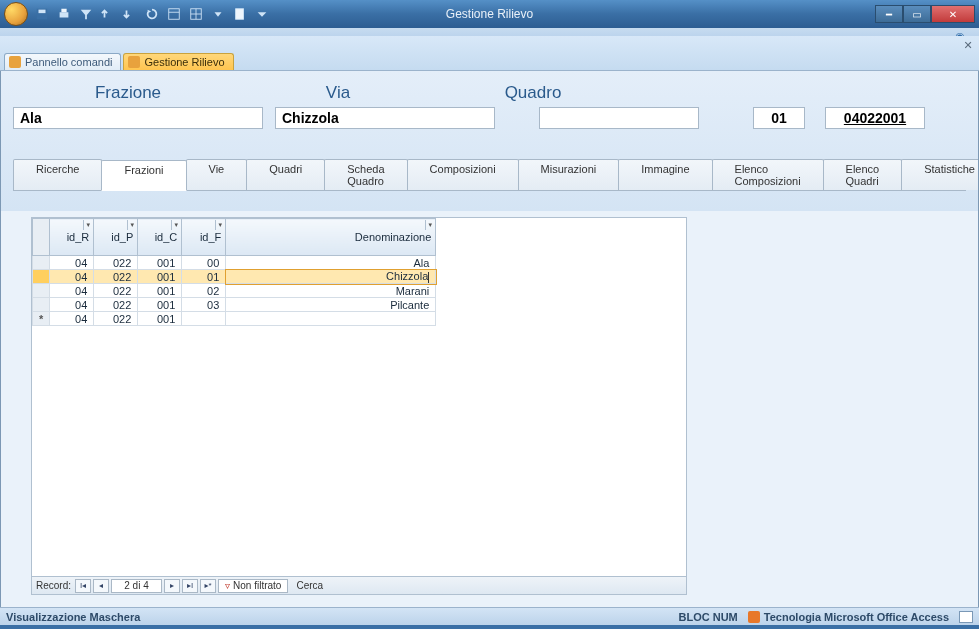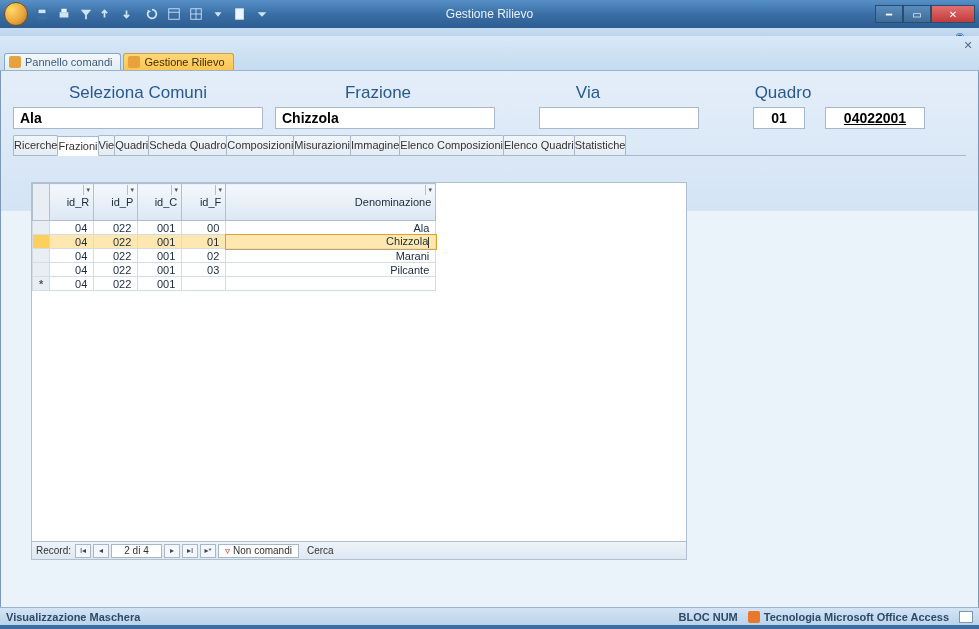--- a/index.html
+++ b/index.html
@@ -43,21 +43,21 @@
 .lbl-quadro { flex:0 0 200px; text-align:center;}
 .in-comuni { width:250px; }
 .in-frazione { width:220px; }
 .in-via { width:160px; }
 .in-q1 { width:52px; text-align:center;}
 .in-q2 { width:100px; text-align:center; margin-left:8px;text-decoration:underline;}
 .sp-via { flex:0 0 20px;}
 
 
 .inner-tabs { display:flex; font-size:11px; border-bottom:1px solid #a8b8c8; margin-top:2px;}
-.inner-tab { padding:3px 0; border:1px solid #a8b8c8; border-bottom:none; background:linear-gradient(to bottom,#f2f6fa,#e4ecf4); margin-right:-1px; color:#333; border-radius:2px 2px 0 0;}
+.inner-tab { padding:3px 22px; border:1px solid #a8b8c8; border-bottom:none; background:linear-gradient(to bottom,#f2f6fa,#e4ecf4); margin-right:-1px; color:#333; border-radius:2px 2px 0 0;margin-top:24px;}
 .inner-tab.active { background:#fff; position:relative; top:1px; border-bottom:1px solid #fff; }
 
 
 .sheet-wrap { margin:26px 0 0 18px; width:656px; height:378px; background:#fff; border:1px solid #b0c0d0; display:flex; flex-direction:column;}
 .grid { flex:1; overflow:hidden;}
 table.dsheet { border-collapse:collapse; font-size:11px; color:#1a2b3c; }
 .dsheet th { background:linear-gradient(to bottom,#f4f8fc,#dce8f4); border:1px solid #b0c0d0; padding:12px 4px; font-weight:normal; height:32px; position:relative;}
 .dsheet td { border:1px solid #d4dde6; padding:0 6px; height:14px; }
 .col-sel { width:14px; background:#e8eef4 !important; }
 .col-idr { width:44px; text-align:right;}
@@ -178,21 +178,20 @@
     <div class="doc-tab active">
       <span class="doc-tab-icon"></span>
       <span>Gestione Rilievo</span>
     </div>
     <div class="tab-close">✕</div>
   </div>
 
   <div class="form-area">
 
     <div class="hdr-labels">
-      <div class="lbl-comuni">Seleziona Comuni</div>
       <div class="lbl-frazione">Frazione</div>
       <div class="lbl-via">Via</div>
       <div class="lbl-quadro">Quadro</div>
     </div>
 
     <div class="hdr-inputs">
       <input class="hdr-input in-comuni" value="Ala" style="">
       <input class="hdr-input in-frazione" value="Chizzola" style="">
       <div class="sp-via"></div>
       <input class="hdr-input in-via" value="" style="">
@@ -276,21 +275,21 @@
       <div class="recnav">
         <span class="lbl">Record:</span>
         <div class="navbtn">I◂</div>
         <div class="navbtn">◂</div>
         <div class="recpos">2 di 4</div>
         <div class="navbtn">▸</div>
         <div class="navbtn">▸I</div>
         <div class="navbtn">▸*</div>
         <div class="filterchip">
           <span style="color:#c0392b">▿</span>
-          <span>Non comandi</span>
+          <span>Non filtrato</span>
         </div>
         <span class="searchlbl">Cerca</span>
       </div>
     </div>
 
   </div>
 
   <div class="statusbar">
     <span>Visualizzazione Maschera</span>
     <div class="right">

